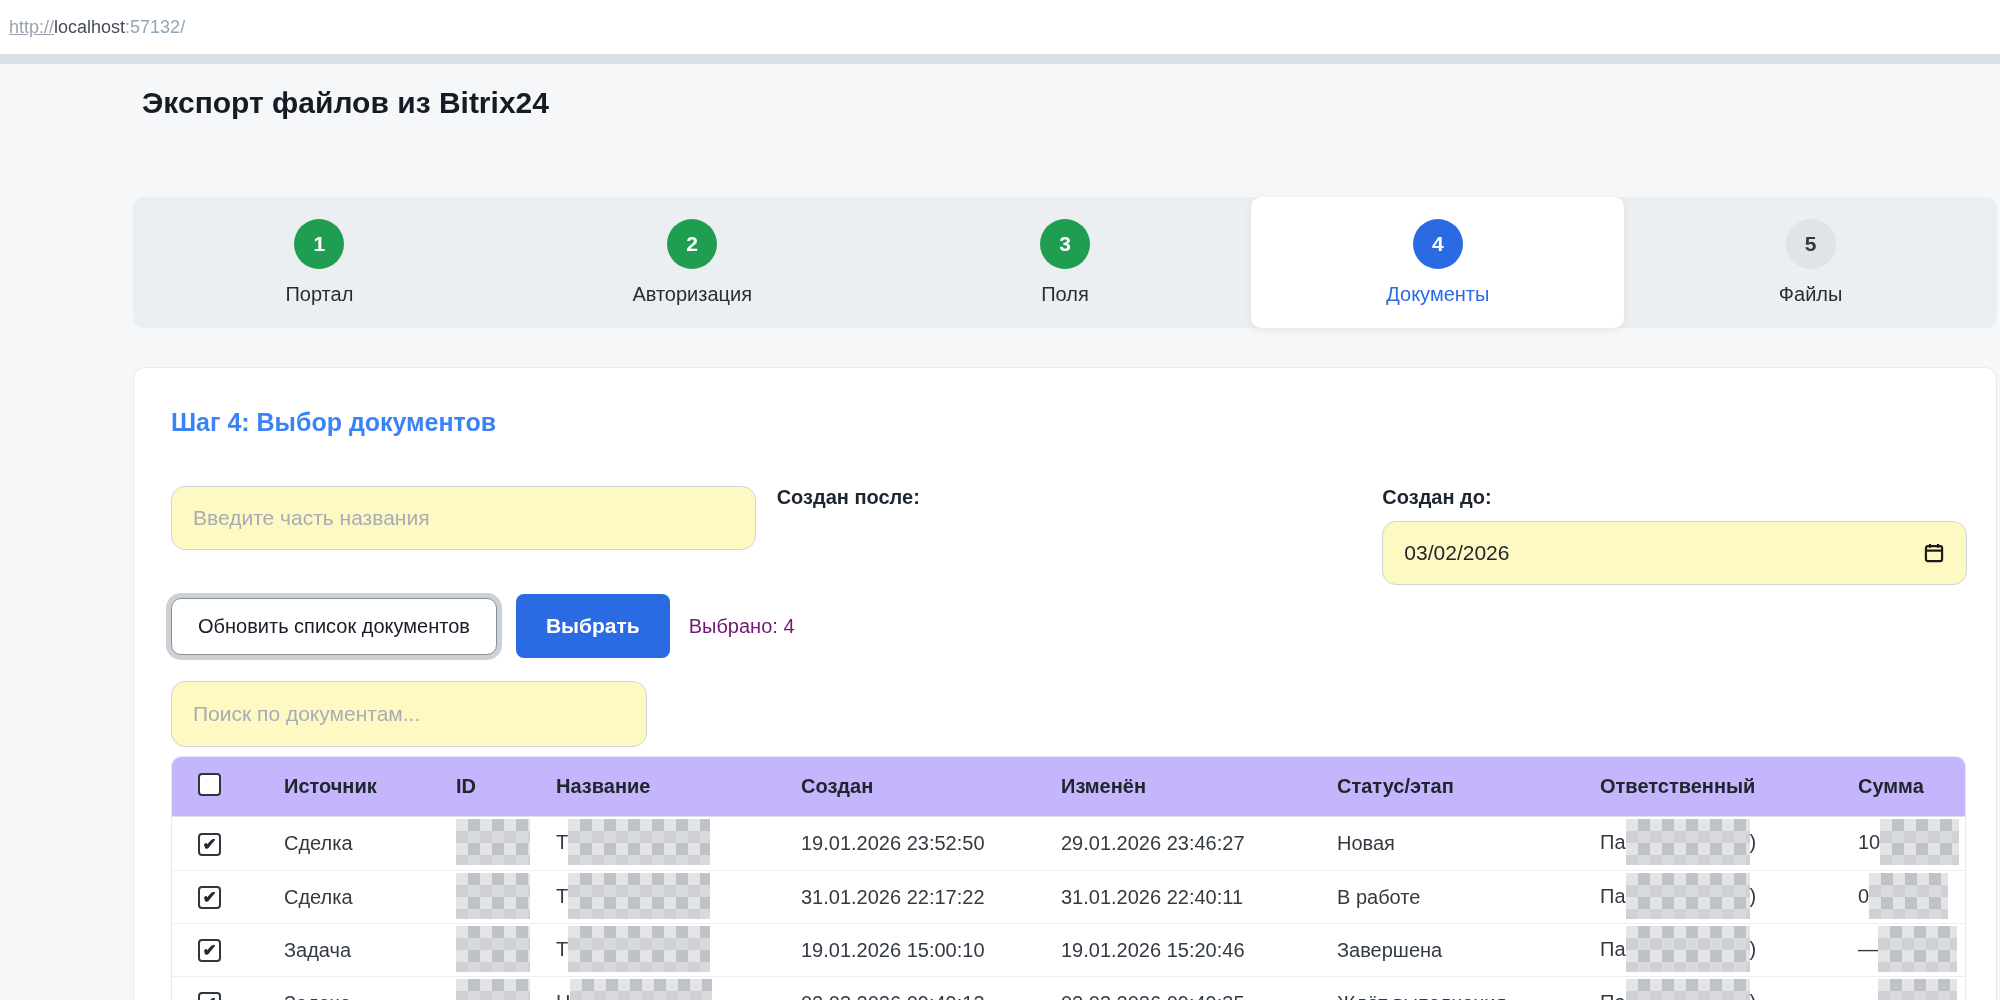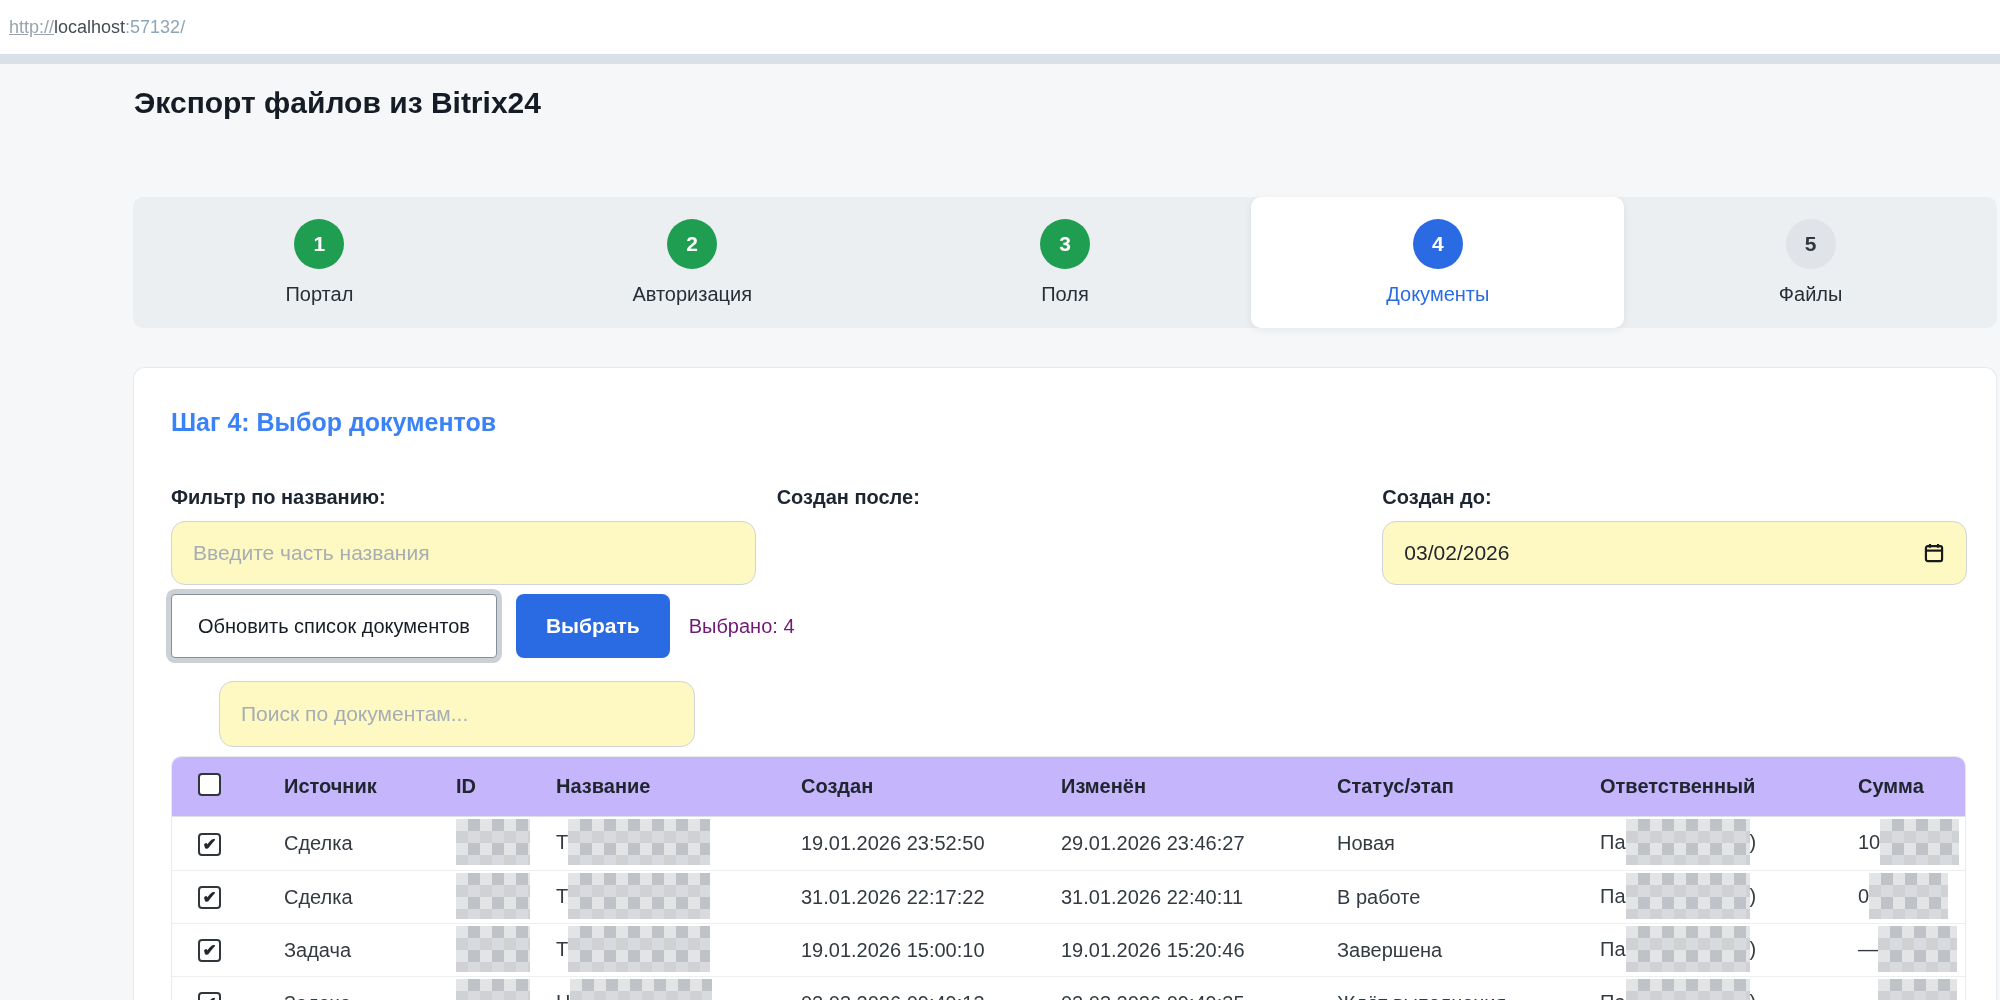--- a/index.html
+++ b/index.html
@@ -10,21 +10,21 @@
   
   .topbar { left:0; top:0; width:2000px; height:54px; background:#ffffff;
             display:flex; align-items:center; padding-left:9px; font-size:18px; }
   .url-scheme { color:#9aa3ad;text-decoration:underline; }
   .url-host   { color:#454d58; }
   .url-port   { color:#8fa5ba; }
   .top-divider { left:0; top:54px; width:2000px; height:10px; background:#d9e0e8; }
   .page-bg { left:0; top:64px; width:2000px; height:936px; background:#f5f7f8; }
 
   
-  .page-title { left:134px; top:86px; font-size:30px; font-weight:700; color:#141c26; }
+  .page-title { left:142px; top:86px; font-size:30px; font-weight:700; color:#141c26; }
 
   
   .stepper { left:133px; top:197px; width:1864px; height:131px; background:#eceff1;
              border-radius:10px; display:flex; }
   .step { flex:1 1 0; display:flex; flex-direction:column; align-items:center;
           padding-top:22px; height:100%; }
   .step.active { background:#ffffff; border-radius:10px; box-shadow:0 2px 8px rgba(20,30,50,.07); }
   .step-circle { width:50px; height:50px; border-radius:50%; display:flex;
                  align-items:center; justify-content:center;
                  font-size:21px; font-weight:700; color:#ffffff; }
@@ -44,30 +44,30 @@
   .field-label { font-size:20px; font-weight:600; color:#1d2531; margin-bottom:12px; }
   .text-input, .date-input {
       width:100%; height:64px; border:1px solid #cfd4d9; border-radius:14px;
       background:#fef9c3; font-size:21px; color:#20262e; padding:0 21px;
       font-family:"Liberation Sans", sans-serif; }
   .text-input::placeholder { color:#a7adb4; opacity:1; }
   .date-input { display:flex; align-items:center; justify-content:space-between; }
 
   
   .actions { left:37px; top:226px; display:flex; align-items:center; }
-  .btn-refresh { height:64px; padding:0 26px; background:#ffffff; color:#161d26;
-                 border:1px solid #878f98; border-radius:4px; font-size:20px;
+  .btn-refresh { height:57px; padding:0 26px; background:#ffffff; color:#161d26;
+                 border:1px solid #878f98; border-radius:10px; font-size:20px;
                  box-shadow:0 0 0 5px #ccd1d6; cursor:pointer;
                  font-family:"Liberation Sans", sans-serif; }
   .btn-select { height:64px; padding:0 30px; margin-left:19px; background:#2a6be4;
                 color:#ffffff; border:none; border-radius:8px; font-size:21px;
                 font-weight:600; cursor:pointer; font-family:"Liberation Sans", sans-serif; }
   .selected-count { margin-left:19px; font-size:20px; color:#701a75; }
 
-  .search-wrap { left:37px; top:313px;margin-left:48px; }
+  .search-wrap { left:37px; top:313px; }
   .search-input { width:476px; height:66px; }
 
   
   .doc-table { left:37px; top:388px; width:1795px; border:1px solid #e8ebee;
                border-bottom:none; border-radius:10px 10px 0 0; overflow:hidden;
                background:#fff; }
   .trow { display:grid;
           grid-template-columns:90px 172px 100px 245px 260px 276px 263px 258px 1fr;
           align-items:center; }
   .trow > div { padding-left:22px; }
@@ -126,21 +126,20 @@
     <div class="step-circle">5</div>
     <div class="step-label">Файлы</div>
   </div>
 </div>
 
 <div class="abs main-card">
   <div class="abs panel-heading">Шаг 4: Выбор документов</div>
 
   <div class="abs filters">
     <div>
-      <div class="field-label">Фильтр по названию:</div>
       <input class="text-input" type="text" placeholder="Введите часть названия" style="">
     </div>
     <div>
       <div class="field-label">Создан после:</div>
     </div>
     <div>
       <div class="field-label">Создан до:</div>
       <div class="date-input">
         <span>03/02/2026</span>
         <svg class="cal-icon" viewBox="0 0 24 24" width="22" height="22">

